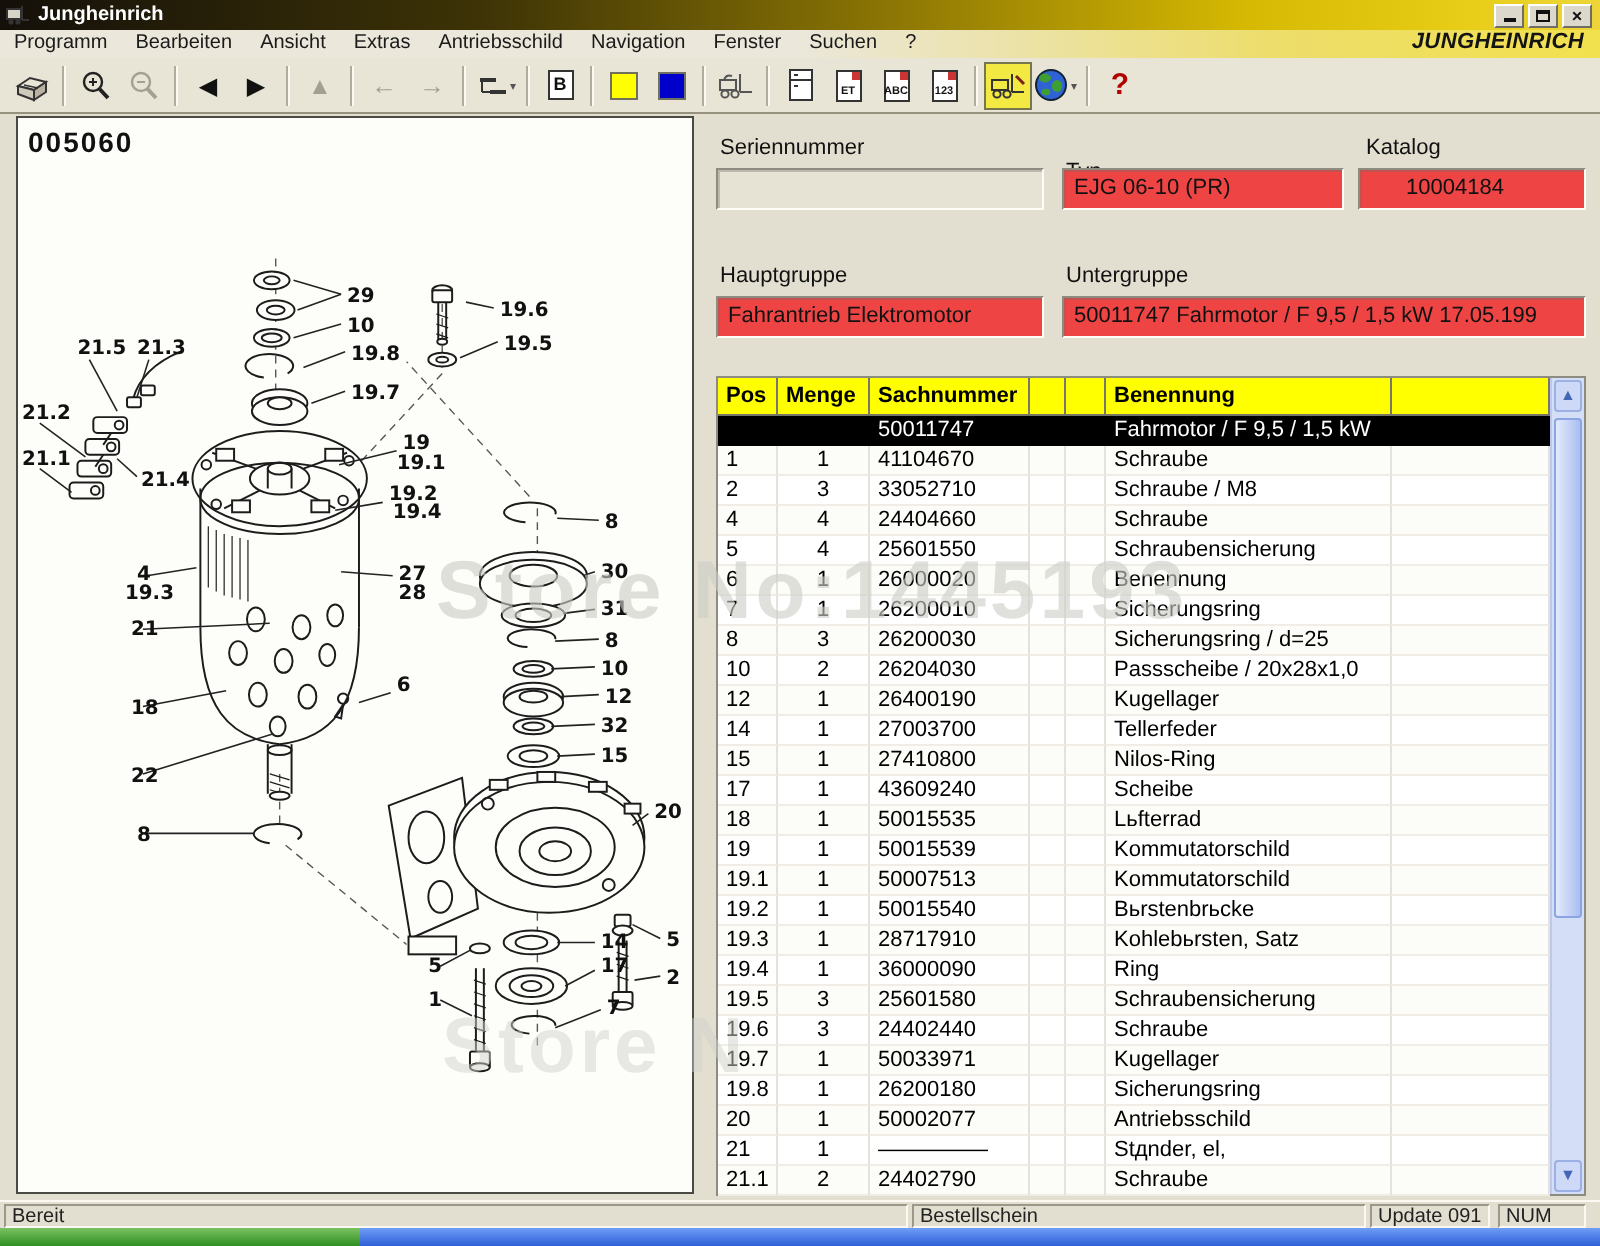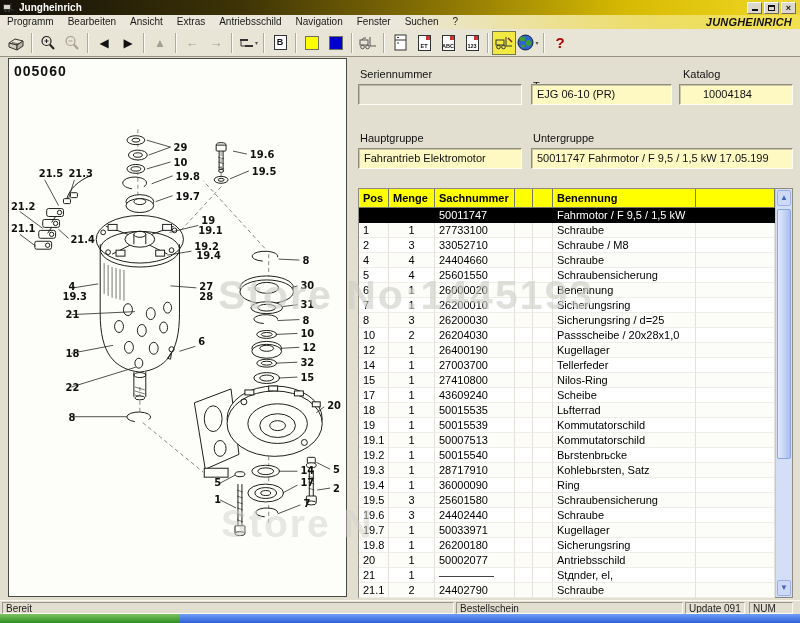--- a/index.html
+++ b/index.html
@@ -12,21 +12,21 @@
   .title-icon { width:12px; height:11px; margin-left:1px; flex:none; }
   .title-text { color:#fff; font-size:10px; font-weight:bold; margin-left:4px; flex:1; line-height:15px; }
   .win-buttons { display:flex; gap:2px; padding-right:2px; }
   .wbtn { width:15px; height:12px; background:#dcd8cc; border:1px solid; border-color:#fff #6f6d64 #6f6d64 #fff;
     display:flex; align-items:center; justify-content:center; font-size:8px; line-height:8px; color:#111; font-weight:bold; }
   .glyph-min { width:6px; height:2px; background:#111; margin-top:5px; }
   .glyph-restore { width:7px; height:6px; border:1px solid #111; border-top-width:2px; }
   .glyph-close { font-size:9px; }
 
   
-  .menubar { height:14px; display:flex; align-items:center; font-size:10px; color:#1a1a1a;
+  .menubar { height:14px; display:flex; align-items:flex-start; font-size:10px; color:#1a1a1a;
     background:linear-gradient(to right,#ebe7da 50%,#eddd6a 80%,#f2e14e);gap:28px; }
   .menu-item { padding:0 7px; line-height:14px; }
   .brand { margin-left:auto; font-weight:bold; font-style:italic; font-size:11px; padding-right:8px; color:#141414; letter-spacing:0.2px; }
 
   
   .toolbar { height:28px; display:flex; align-items:center; padding-left:4px; background:#e8e4d6; border-bottom:1px solid #96927f; }
   .tbtn { width:24px; height:24px; display:flex; align-items:center; justify-content:center; flex:none; background:transparent; border:1px solid transparent; }
   .tbtn.active { background:#f2ea43; border:1px solid #77774f; }
   .sep { width:2px; height:20px; flex:none; margin:0 3px; border-left:1px solid #b0ac9e; border-right:1px solid #fbf9f2; }
   .tri { font-size:12px; color:#111; }
@@ -47,21 +47,21 @@
   svg.diagram { position:absolute; left:0; top:0; width:100%; height:100%; }
   svg.diagram .part { stroke:#1c1c1c; fill:none; stroke-width:1; }
   svg.diagram .partf { stroke:#1c1c1c; fill:#fdfdfa; stroke-width:1; }
   svg.diagram .dash { stroke:#555; stroke-width:0.7; stroke-dasharray:4 3; fill:none; }
   svg.diagram .hatch { stroke:#1c1c1c; stroke-width:0.6; }
   svg.diagram text { font:bold 10px "DejaVu Sans", sans-serif; fill:#111; }
   svg.diagram line.leader { stroke:#222; stroke-width:0.8; }
 
   .right-panel { position:absolute; left:352px; top:0; width:444px; height:544px; font-size:11px; }
   .flabel { position:absolute; color:#111; }
-  .field { position:absolute; height:21px; background:#fef9c3; border:1px solid; border-color:#8e8b80 #fdfdf6 #fdfdf6 #8e8b80;
+  .field { position:absolute; height:21px; background:#ef4444; border:1px solid; border-color:#8e8b80 #fdfdf6 #fdfdf6 #8e8b80;
     box-shadow:inset 1px 1px 0 rgba(110,108,98,.35); line-height:19px; padding:0 5px; white-space:nowrap; overflow:hidden; color:#111; }
 
   
   .table-wrap { position:absolute; left:6px; top:132px; width:435px; height:410px; border:1px solid #8e8b80; background:#fff; }
   .thead { display:grid; grid-template-columns:30px 46px 80px 18px 20px 143px 1fr; height:19px; background:#ffff00; width:416px; }
   .thead .hc { border-right:1px solid #76766a; border-bottom:1px solid #76766a; font-weight:bold; font-size:11px; padding:3px 0 0 4px; overflow:hidden; }
   .tbody { position:absolute; left:0; top:19px; width:416px; }
   .trow { display:grid; grid-template-columns:30px 46px 80px 18px 20px 143px 1fr; height:15px; font-size:11px; line-height:14px; background:#fff; }
   .trow:nth-child(even) { background:#fcfcf8; }
   .trow span { border-right:1px solid #e4e2da; border-bottom:1px solid #efede6; padding-left:4px; white-space:nowrap; overflow:hidden; }
@@ -525,21 +525,21 @@
             <span class="menge"></span>
             <span class="sach">50011747</span>
             <span class="blank"></span>
             <span class="blank"></span>
             <span class="ben">Fahrmotor / F 9,5 / 1,5 kW</span>
             <span class="blank"></span>
           </div>
           <div class="trow">
             <span class="pos">1</span>
             <span class="menge">1</span>
-            <span class="sach">27733100</span>
+            <span class="sach">41104670</span>
             <span class="blank"></span>
             <span class="blank"></span>
             <span class="ben">Schraube</span>
             <span class="blank"></span>
           </div>
           <div class="trow">
             <span class="pos">2</span>
             <span class="menge">3</span>
             <span class="sach">33052710</span>
             <span class="blank"></span>

